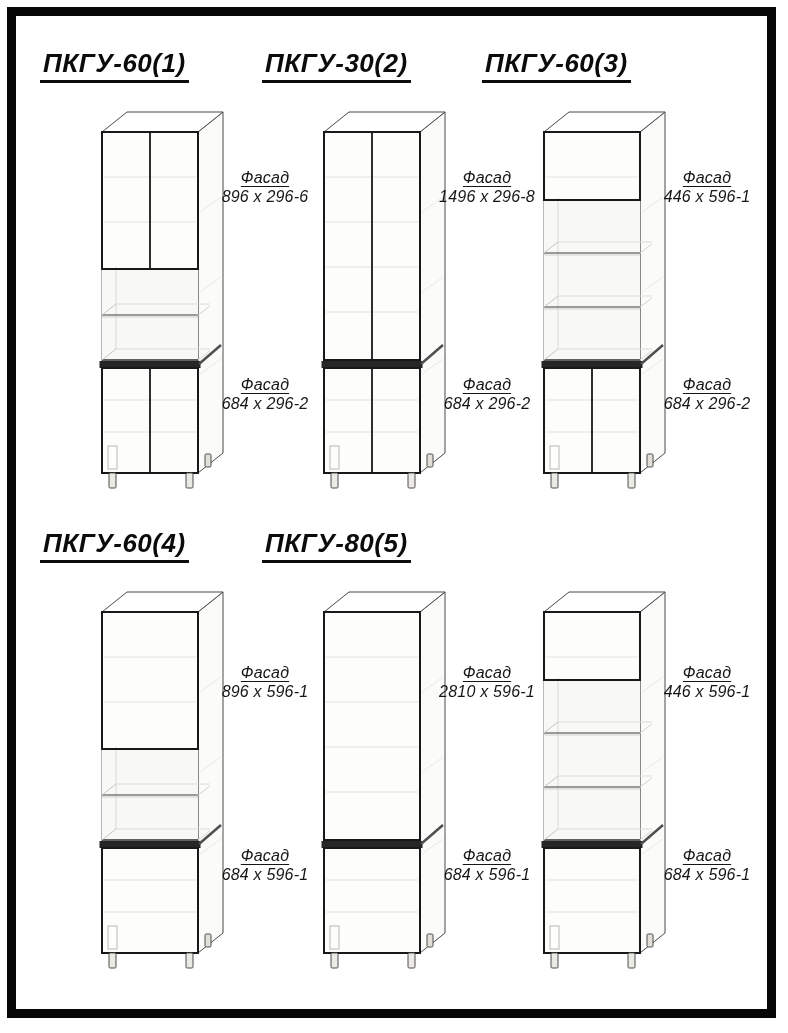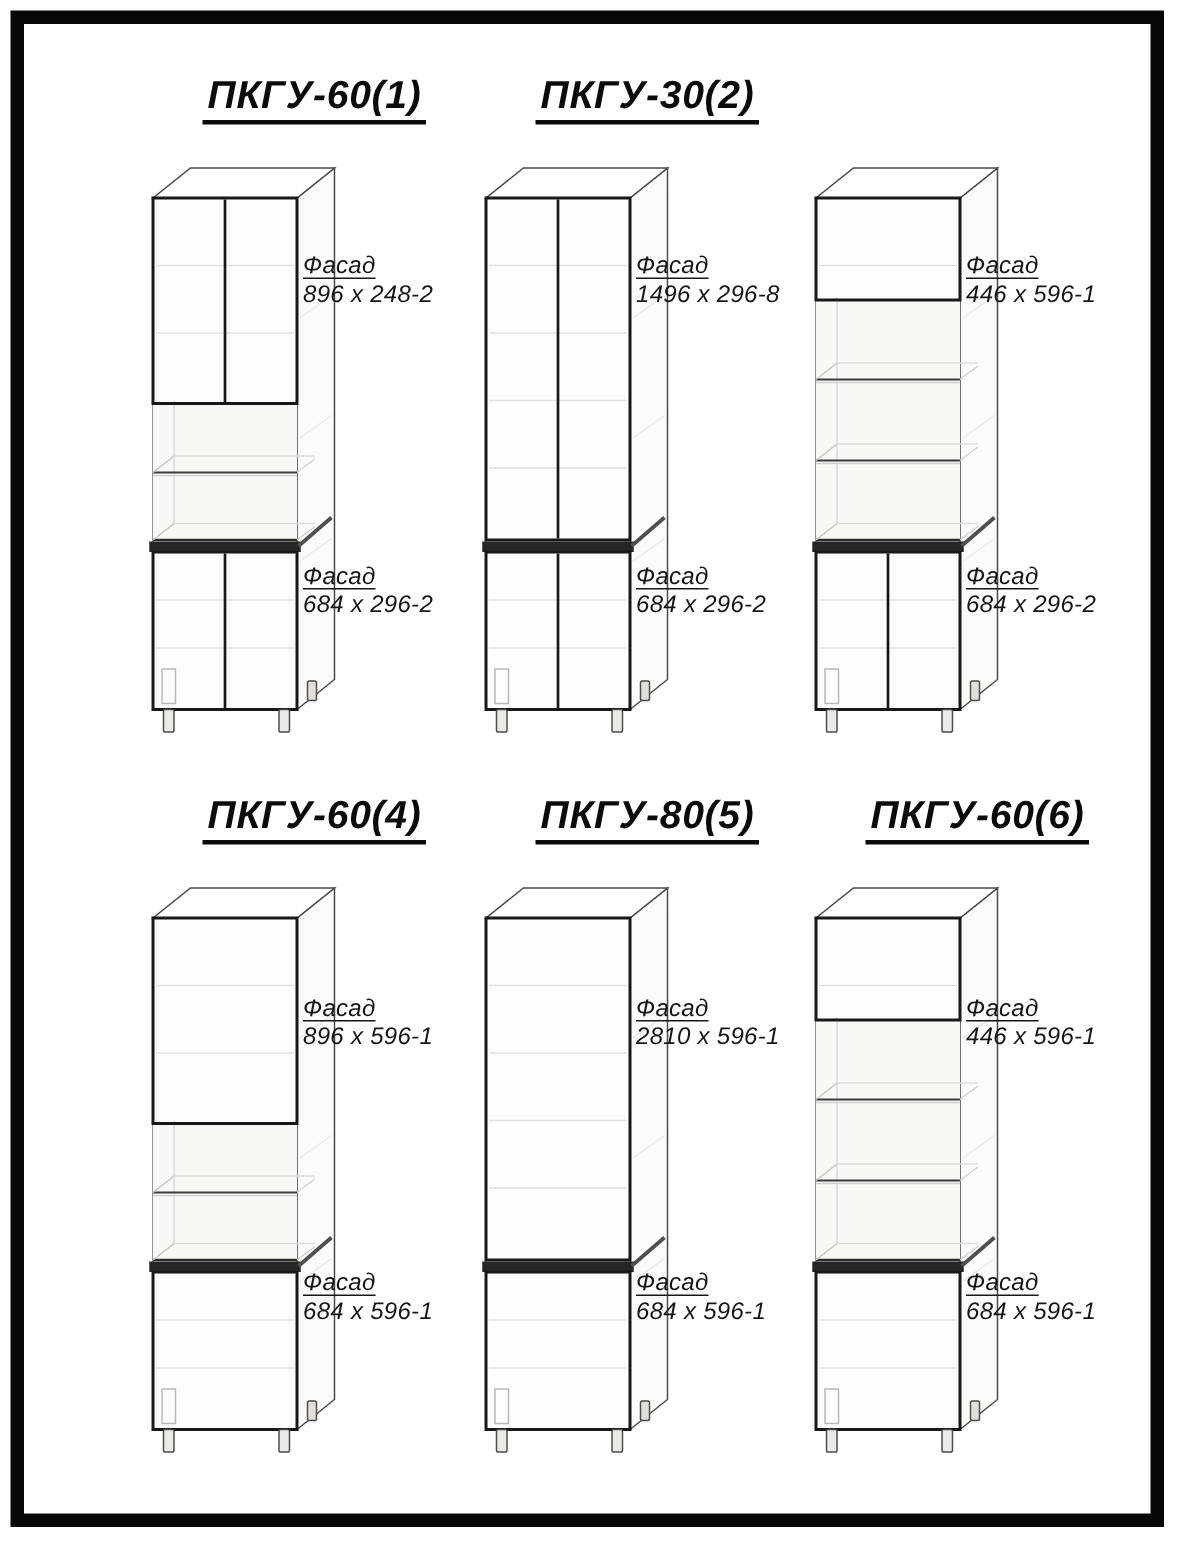--- a/index.html
+++ b/index.html
@@ -12,32 +12,32 @@
     border:9px solid #070707;box-sizing:border-box;
   }
   .cabinet{position:absolute;width:244px;height:472px;}
   #cab0{left:40px;top:40px}
   #cab1{left:262px;top:40px}
   #cab2{left:482px;top:40px}
   #cab3{left:40px;top:520px}
   #cab4{left:262px;top:520px}
   #cab5{left:482px;top:520px}
 
-  .title{position:absolute;top:8px;left:0;width:100%;text-align:right;color:#0b0b0b;}
+  .title{position:absolute;top:8px;left:0;width:100%;text-align:left;color:#0b0b0b;}
   .title span{
     display:inline-block;
     font:italic 700 26px/30px "Liberation Sans",sans-serif;
     letter-spacing:.5px;
     border-bottom:3px solid #0b0b0b;
     padding:0 3px 2px 3px;
   }
   .drawing{position:absolute;left:59px;top:70px;}
 
   .facade{
-    position:absolute;left:162px;width:150px;text-align:left;
+    position:absolute;left:150px;width:150px;text-align:center;
     color:#161616;font:italic 400 16px/19px "Liberation Sans",sans-serif;
     letter-spacing:.2px;
   }
   .facade .flabel{display:block;text-decoration:underline;text-underline-offset:3px;}
   .facade .fsize{display:block;white-space:nowrap;}
   .row1 .facade.top{top:128px}
   .row1 .facade.bottom{top:335px}
   .row2 .facade.top{top:143px}
   .row2 .facade.bottom{top:326px}
 </style>
@@ -81,21 +81,21 @@
           <rect x="6" y="334" width="9" height="23" fill="none" stroke="#b8b8b4" stroke-width="1"></rect>
           <rect x="0" y="256" width="96" height="105" fill="none" stroke="#181818" stroke-width="2"></rect>
           <line x1="48" y1="257" x2="48" y2="360" stroke="#181818" stroke-width="1.8"></line>
           <rect x="103" y="342" width="6" height="13" rx="1.2" fill="#e2dfd9" stroke="#4c4c4c" stroke-width="1"></rect>
           <rect x="7" y="361" width="7" height="15" rx="1.2" fill="#eceae5" stroke="#4c4c4c" stroke-width="1"></rect>
           <rect x="84" y="361" width="7" height="15" rx="1.2" fill="#eceae5" stroke="#4c4c4c" stroke-width="1"></rect>
         </g>
       </svg>
     <div class="facade top">
       <span class="flabel">Фасад</span>
-      <span class="fsize">896 x 248-2</span>
+      <span class="fsize">896 x 296-6</span>
     </div>
     <div class="facade bottom">
       <span class="flabel">Фасад</span>
       <span class="fsize">684 x 296-2</span>
     </div>
   </div>
 
   <div class="cabinet row1" id="cab1">
     <div class="title"><span>ПКГУ-30(2)</span></div>
     <svg class="drawing" width="126" height="381" viewBox="0 0 126 381">
@@ -130,20 +130,21 @@
       <span class="flabel">Фасад</span>
       <span class="fsize">1496 x 296-8</span>
     </div>
     <div class="facade bottom">
       <span class="flabel">Фасад</span>
       <span class="fsize">684 x 296-2</span>
     </div>
   </div>
 
   <div class="cabinet row1" id="cab2">
+    <div class="title"><span>ПКГУ-60(3)</span></div>
     <svg class="drawing" width="126" height="381" viewBox="0 0 126 381">
         <g transform="translate(3,2)" stroke-linecap="butt">
           <polygon points="96,20 121,0 121,341 96,361" fill="#fbfbf9" stroke="#4a4a4a" stroke-width="1"></polygon>
           <line x1="98" y1="100" x2="119" y2="85" stroke="#e9e9e6" stroke-width="1"></line>
           <line x1="98" y1="180" x2="119" y2="165" stroke="#e9e9e6" stroke-width="1"></line>
           <line x1="98" y1="262" x2="119" y2="247" stroke="#e9e9e6" stroke-width="1"></line>
           <polygon points="0,20 96,20 121,0 25,0" fill="#ffffff" stroke="#4a4a4a" stroke-width="1"></polygon>
           <rect x="0" y="20" width="96" height="341" fill="#ffffff" stroke="#707070" stroke-width="1"></rect>
           <rect x="0" y="20" width="96" height="68" fill="#fdfdfc"></rect>
           <line x1="2" y1="65" x2="94" y2="65" stroke="#e2e2df" stroke-width="1"></line>
@@ -266,21 +267,20 @@
       <span class="flabel">Фасад</span>
       <span class="fsize">2810 x 596-1</span>
     </div>
     <div class="facade bottom">
       <span class="flabel">Фасад</span>
       <span class="fsize">684 x 596-1</span>
     </div>
   </div>
 
   <div class="cabinet row2" id="cab5">
-    <div class="title"><span>ПКГУ-60(6)</span></div>
     <svg class="drawing" width="126" height="381" viewBox="0 0 126 381">
         <g transform="translate(3,2)" stroke-linecap="butt">
           <polygon points="96,20 121,0 121,341 96,361" fill="#fbfbf9" stroke="#4a4a4a" stroke-width="1"></polygon>
           <line x1="98" y1="100" x2="119" y2="85" stroke="#e9e9e6" stroke-width="1"></line>
           <line x1="98" y1="180" x2="119" y2="165" stroke="#e9e9e6" stroke-width="1"></line>
           <line x1="98" y1="262" x2="119" y2="247" stroke="#e9e9e6" stroke-width="1"></line>
           <polygon points="0,20 96,20 121,0 25,0" fill="#ffffff" stroke="#4a4a4a" stroke-width="1"></polygon>
           <rect x="0" y="20" width="96" height="341" fill="#ffffff" stroke="#707070" stroke-width="1"></rect>
           <rect x="0" y="20" width="96" height="68" fill="#fdfdfc"></rect>
           <line x1="2" y1="65" x2="94" y2="65" stroke="#e2e2df" stroke-width="1"></line>

